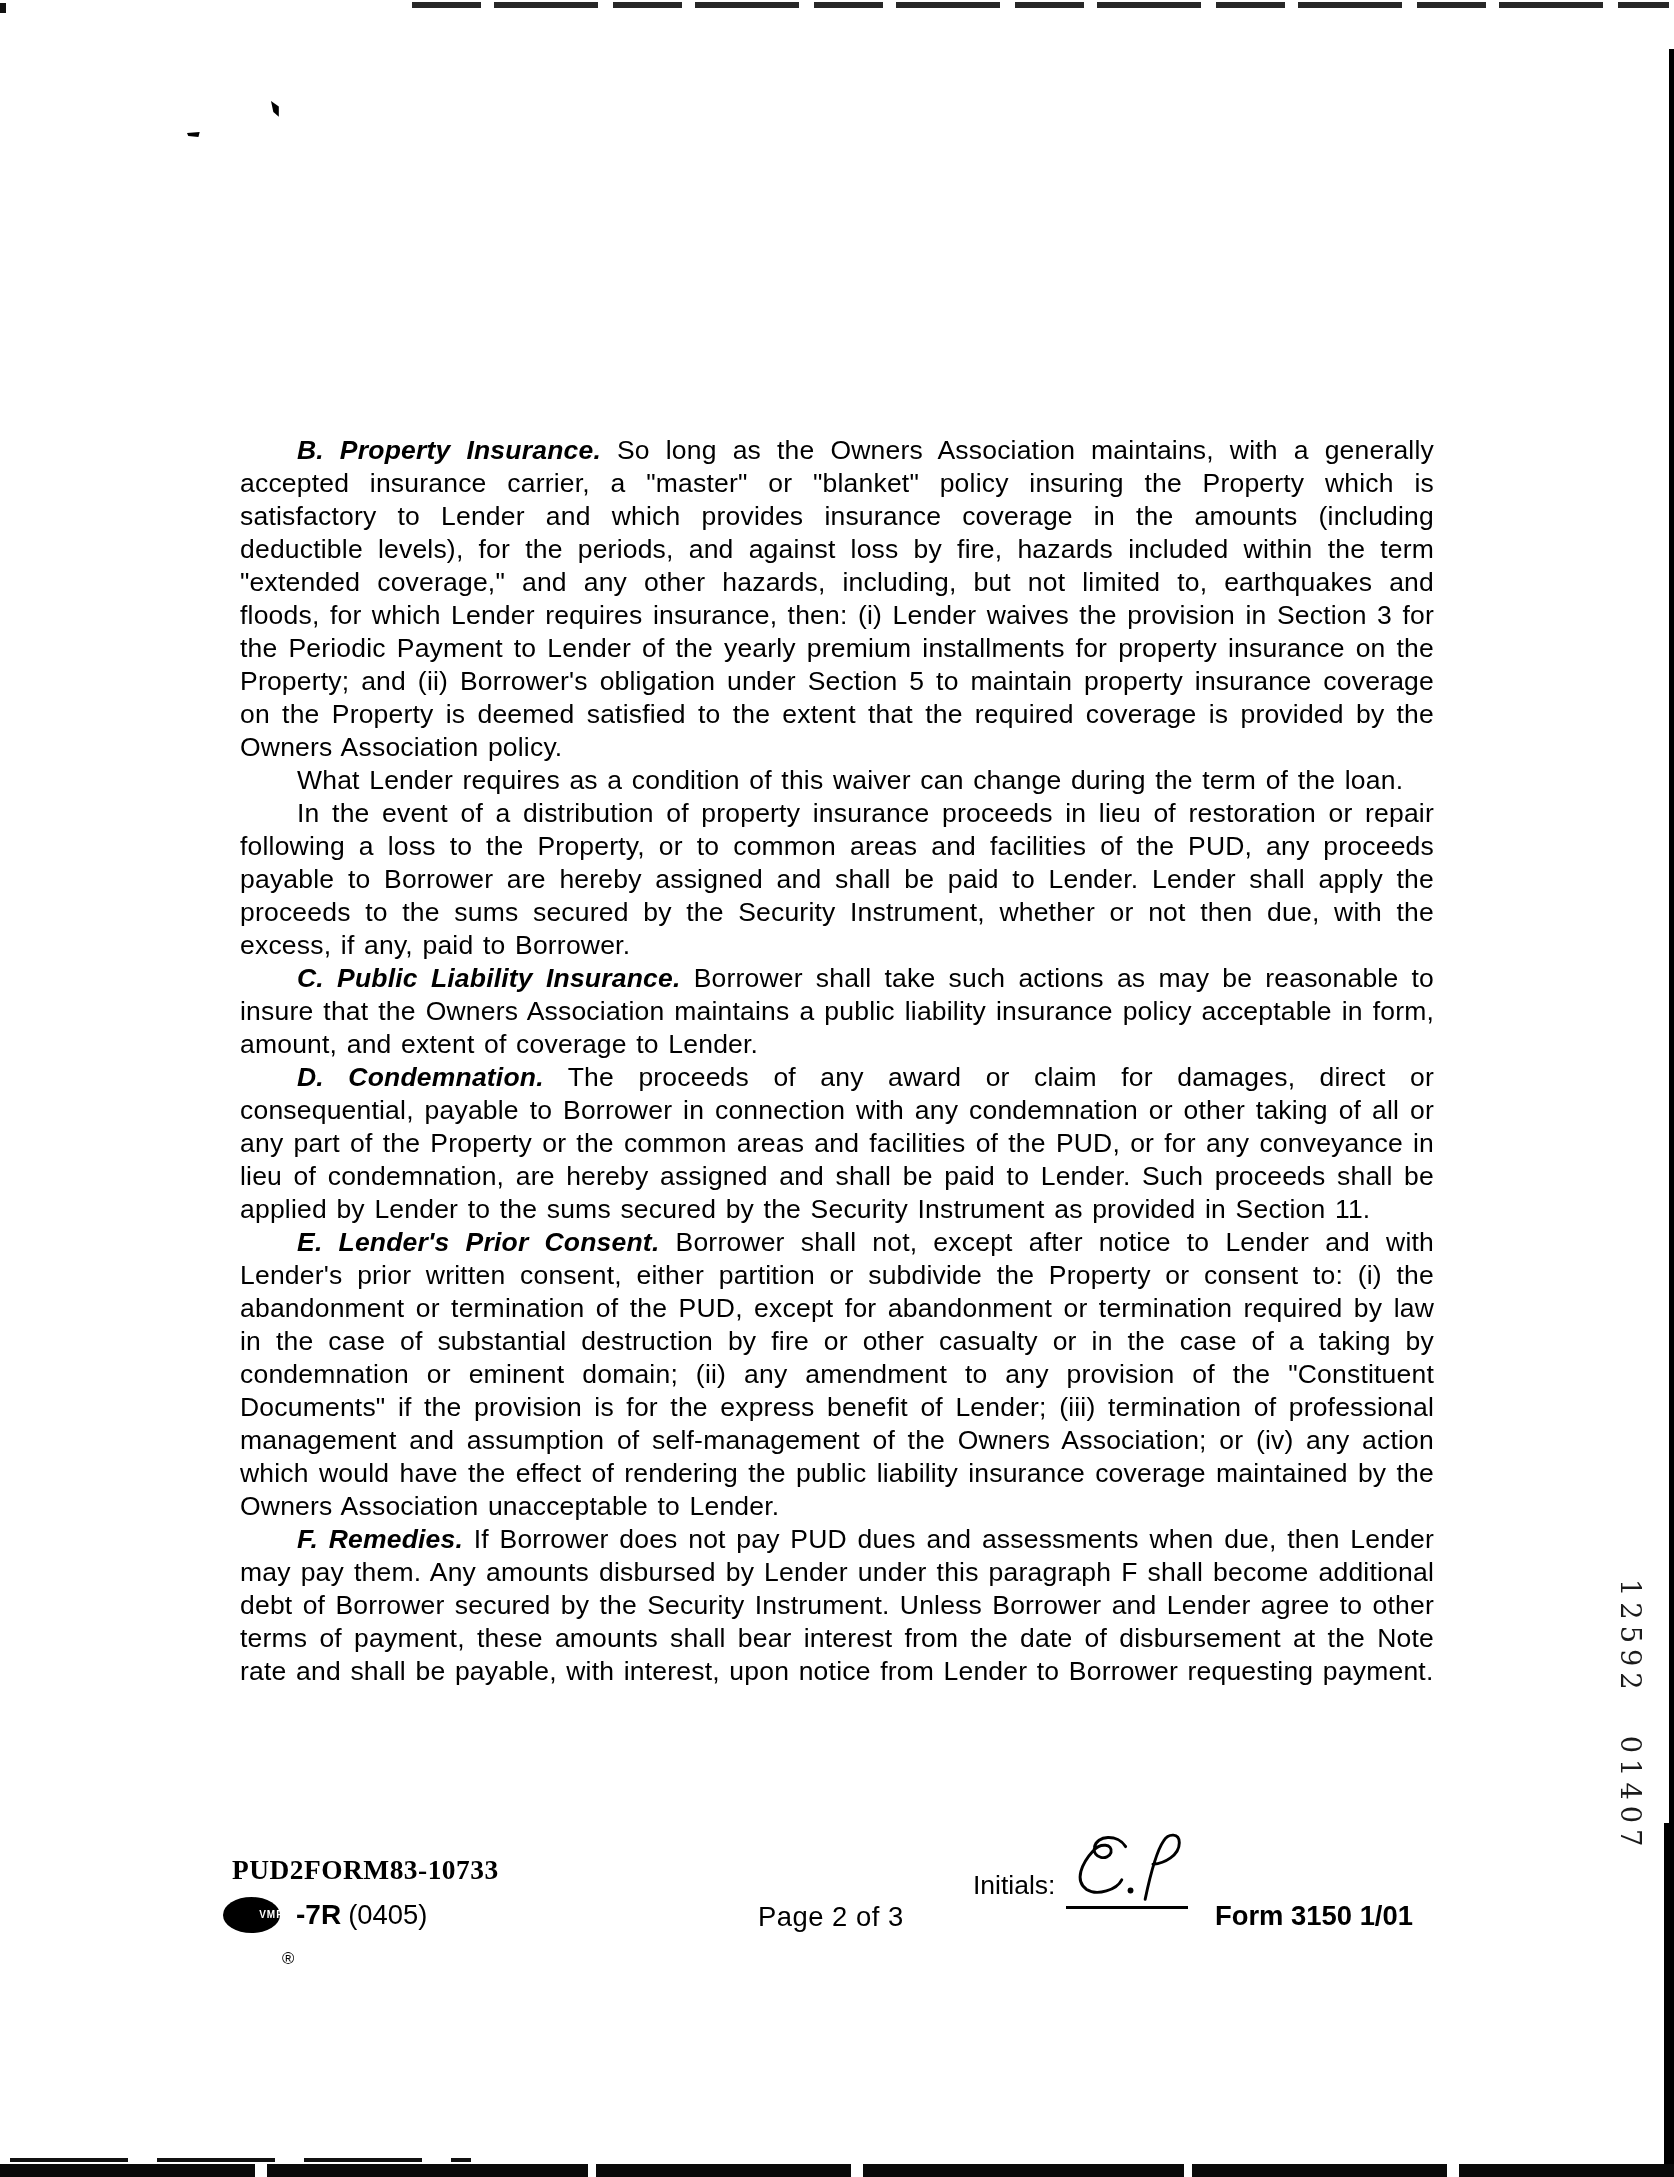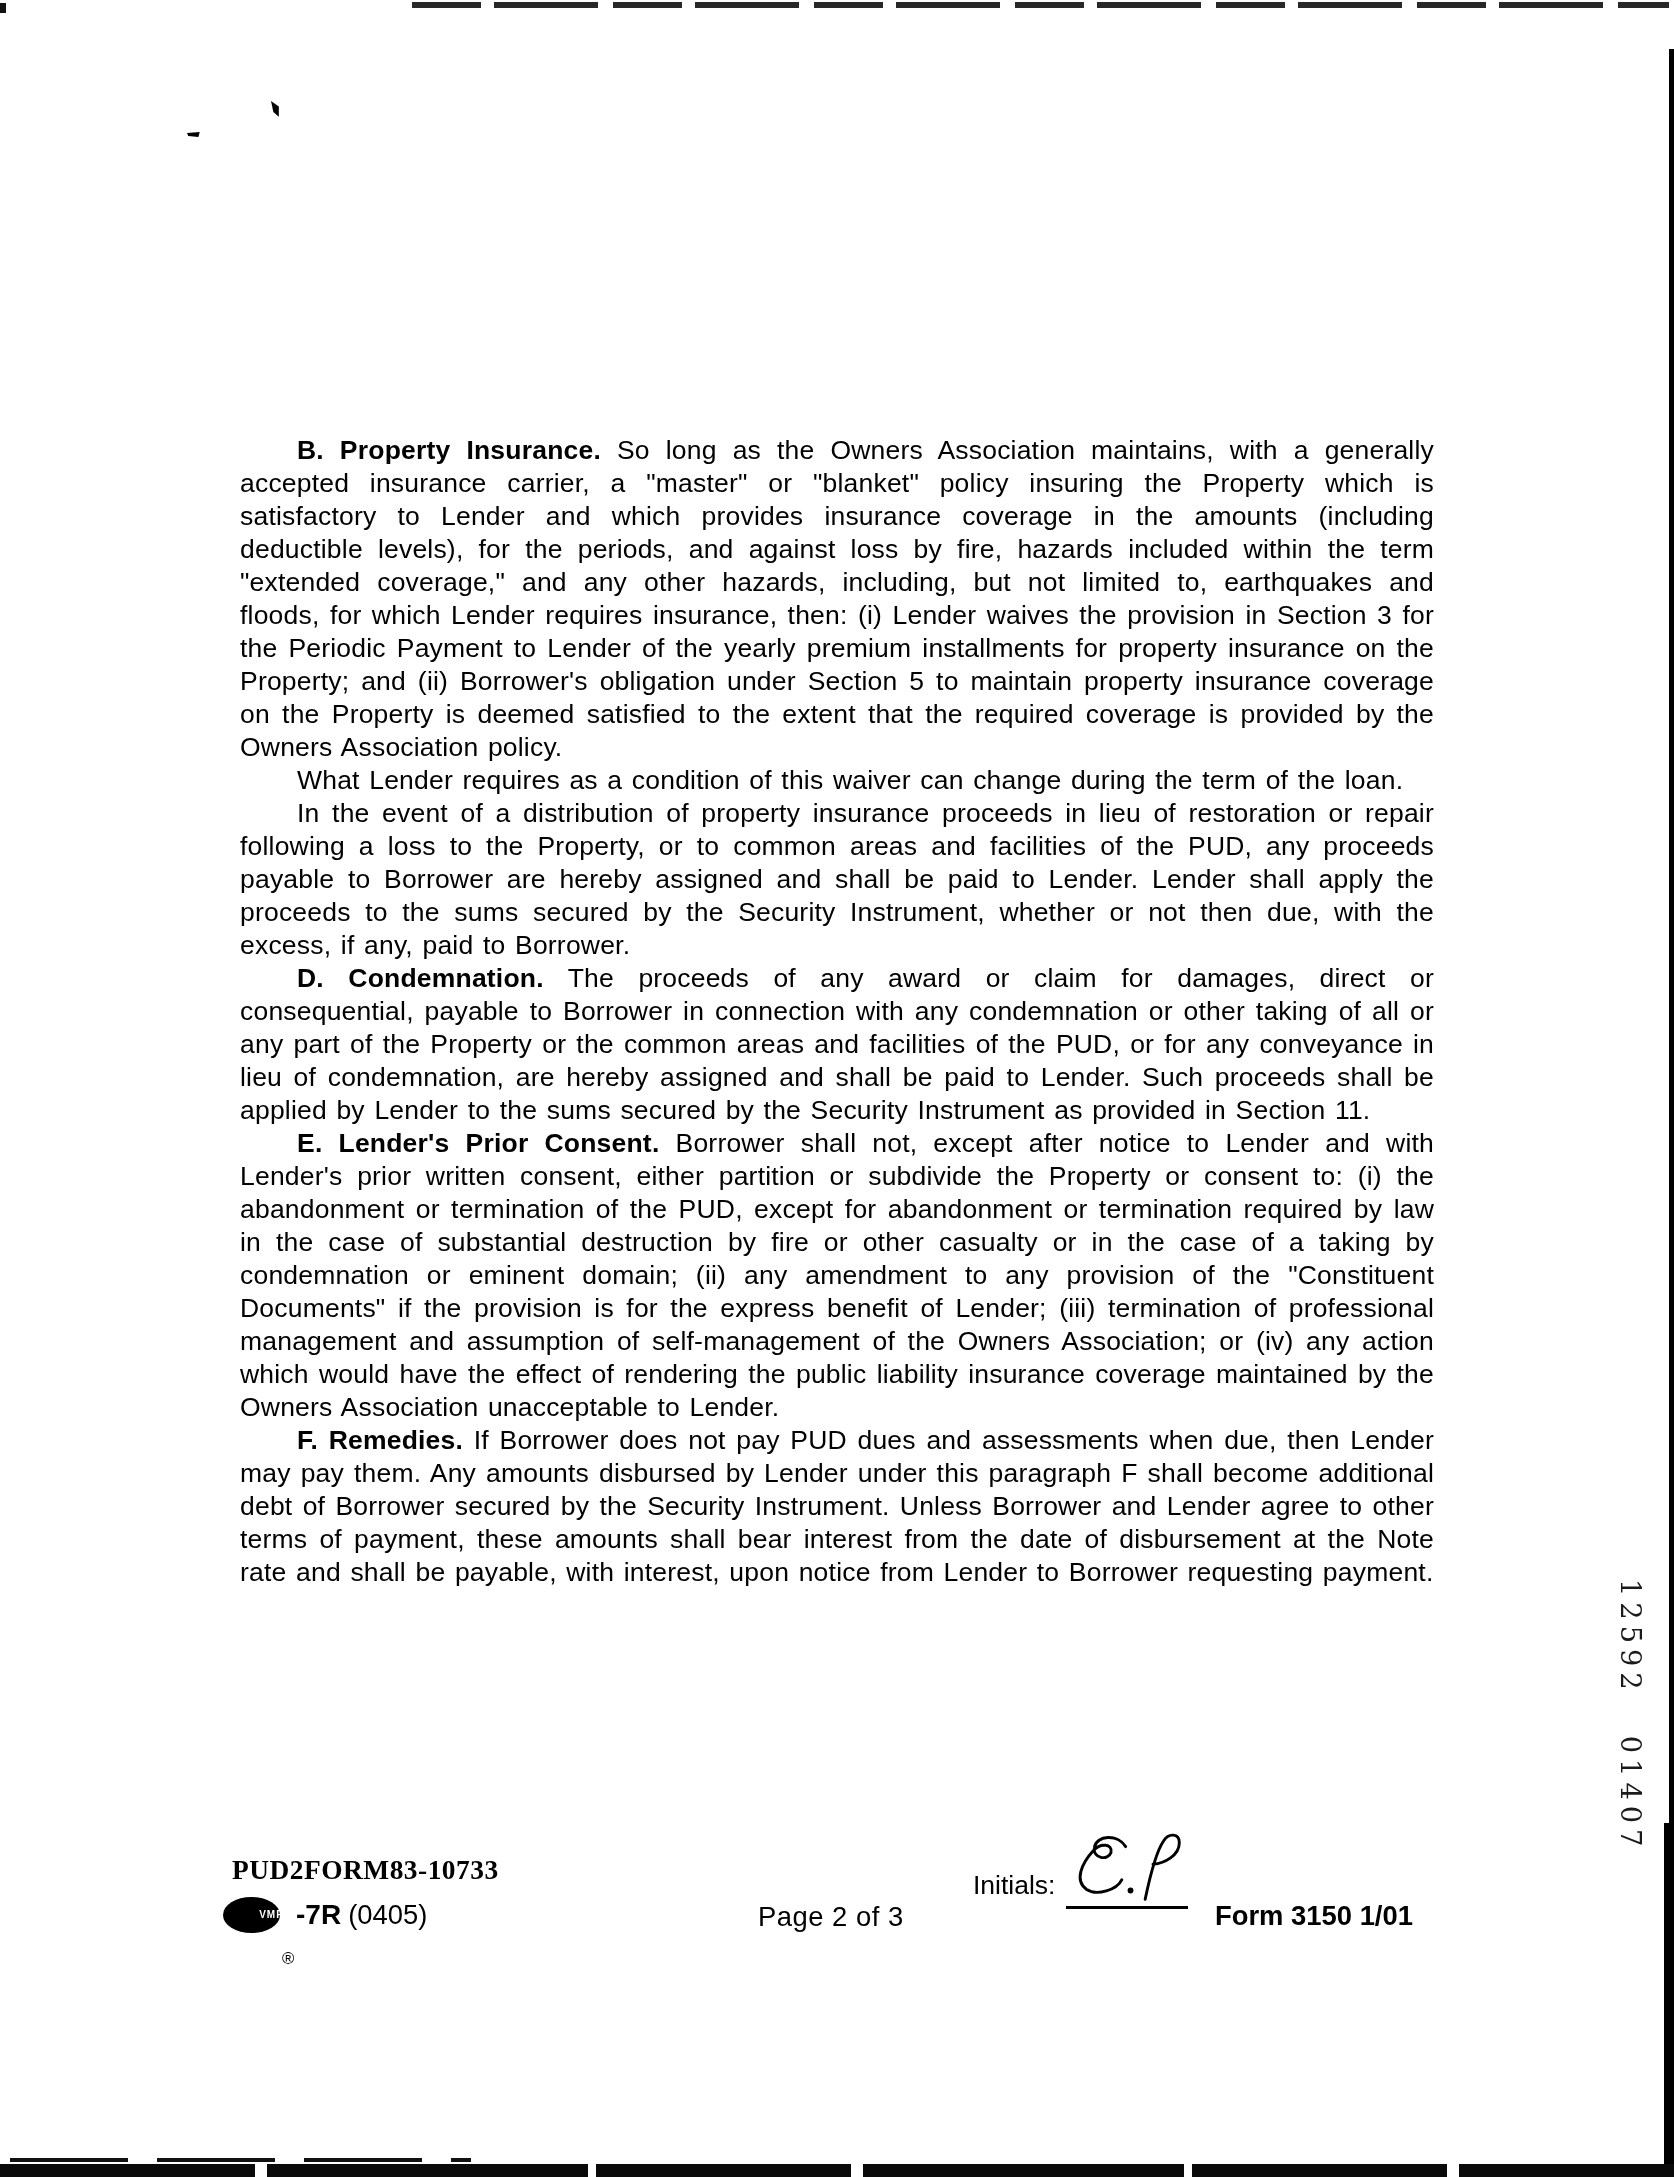--- a/index.html
+++ b/index.html
@@ -20,21 +20,21 @@
     left: 240px;
     top: 434px;
     width: 1194px;
     font-size: 26.5px;
     line-height: 33px;
     text-align: justify;
     letter-spacing: 0.2px;
     word-spacing: 2px;
   }
   .body-text p { margin: 0; text-indent: 57px; }
-  .body-text b { font-weight: bold; }
+  .body-text b { font-weight: bold; font-style: italic; }
 
   
   .sidebar-number {
     position: absolute;
     left: 1646px;
     top: 1579px;
     transform: rotate(90deg);
     transform-origin: 0 0;
     white-space: nowrap;
     font-family: "DejaVu Serif", serif;
@@ -193,20 +193,21 @@
   <div class="speck-b"></div>
   <div class="scan-right-strip"></div>
   <div class="scan-right-strip-lower"></div>
   <div class="scan-bottom-thin"></div>
   <div class="scan-bottom-bar"></div>
 
   <div class="body-text">
     <p><b>B. Property Insurance.</b> <span>So long as the Owners Association maintains, with a generally accepted insurance carrier, a "master" or "blanket" policy insuring the Property which is satisfactory to Lender and which provides insurance coverage in the amounts (including deductible levels), for the periods, and against loss by fire, hazards included within the term "extended coverage," and any other hazards, including, but not limited to, earthquakes and floods, for which Lender requires insurance, then: (i) Lender waives the provision in Section 3 for the Periodic Payment to Lender of the yearly premium installments for property insurance on the Property; and (ii) Borrower's obligation under Section 5 to maintain property insurance coverage on the Property is deemed satisfied to the extent that the required coverage is provided by the Owners Association policy.</span></p>
     <p><b></b><span>What Lender requires as a condition of this waiver can change during the term of the loan.</span></p>
     <p><b></b><span>In the event of a distribution of property insurance proceeds in lieu of restoration or repair following a loss to the Property, or to common areas and facilities of the PUD, any proceeds payable to Borrower are hereby assigned and shall be paid to Lender. Lender shall apply the proceeds to the sums secured by the Security Instrument, whether or not then due, with the excess, if any, paid to Borrower.</span></p>
+    <p><b>C. Public Liability Insurance.</b> <span>Borrower shall take such actions as may be reasonable to insure that the Owners Association maintains a public liability insurance policy acceptable in form, amount, and extent of coverage to Lender.</span></p>
     <p><b>D. Condemnation.</b> <span>The proceeds of any award or claim for damages, direct or consequential, payable to Borrower in connection with any condemnation or other taking of all or any part of the Property or the common areas and facilities of the PUD, or for any conveyance in lieu of condemnation, are hereby assigned and shall be paid to Lender. Such proceeds shall be applied by Lender to the sums secured by the Security Instrument as provided in Section 11.</span></p>
     <p><b>E. Lender's Prior Consent.</b> <span>Borrower shall not, except after notice to Lender and with Lender's  prior written consent, either partition or subdivide the Property or consent to: (i) the abandonment or termination of the PUD, except for abandonment or termination required by law in the case of substantial destruction by fire or other casualty or in the case of a taking by condemnation or eminent domain; (ii)  any amendment to any provision of the "Constituent Documents" if the provision is for the express benefit of Lender; (iii) termination of professional management and assumption of self-management of the Owners Association; or (iv) any action which would have the effect of rendering the public liability insurance coverage maintained by the Owners Association unacceptable to Lender.</span></p>
     <p><b>F. Remedies.</b> <span>If Borrower does not pay PUD dues and assessments when due, then Lender may pay them. Any amounts disbursed by Lender under this paragraph F shall become additional debt of Borrower secured by the Security Instrument. Unless Borrower and Lender agree to other terms of payment, these amounts shall bear interest from the date of disbursement at the Note rate and shall be payable, with interest, upon notice from Lender to Borrower requesting payment.</span></p>
   </div>
 
   <div class="sidebar-number">12592 01407</div>
 
   <div class="form-code">PUD2FORM83-10733</div>
 
   <div class="vmp-row">

